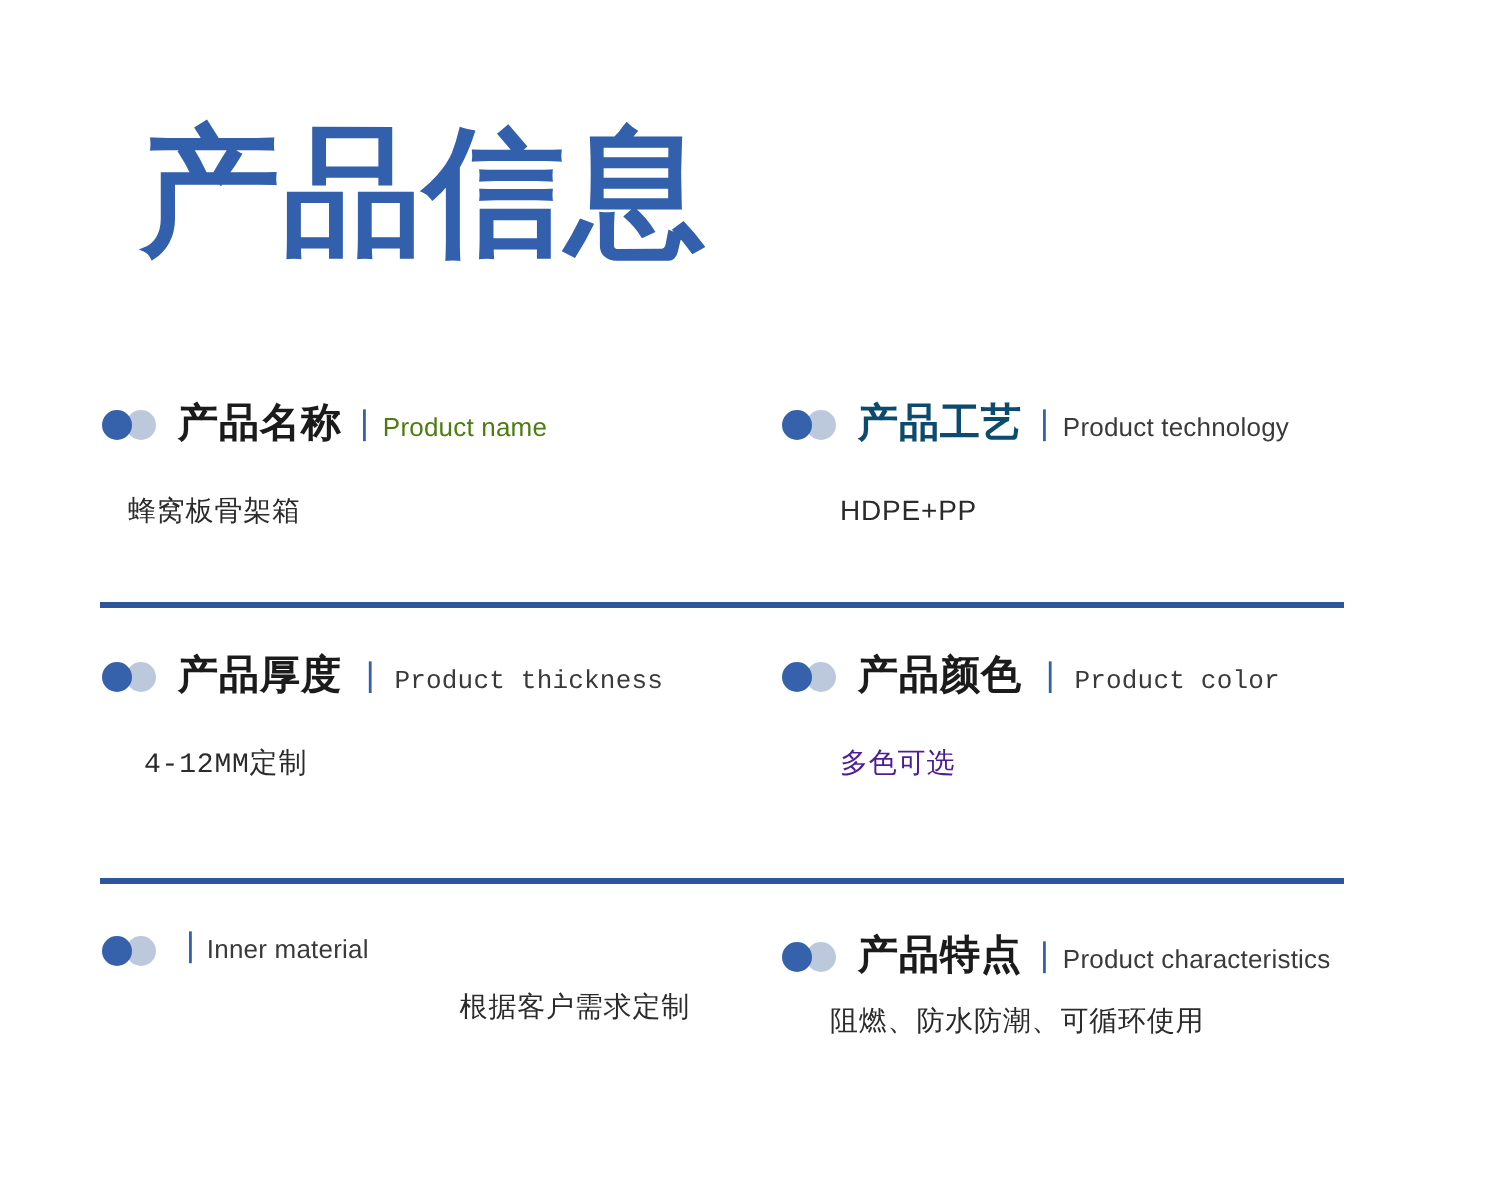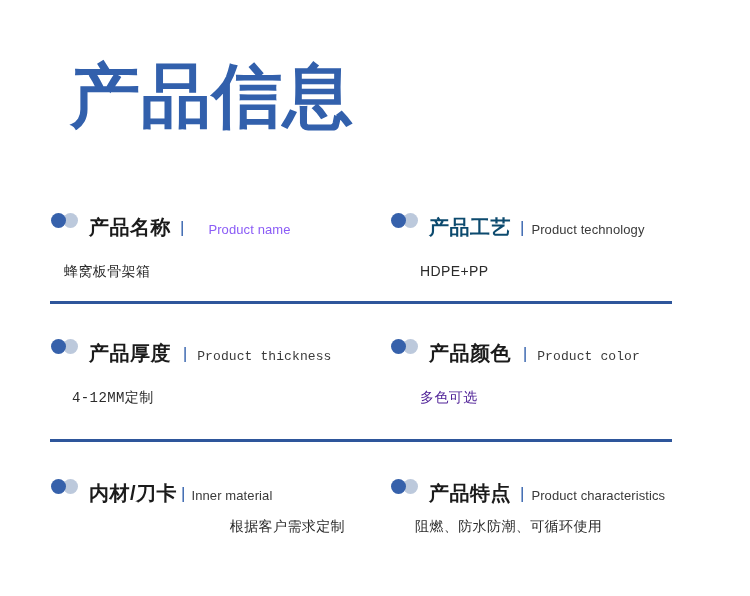--- a/index.html
+++ b/index.html
@@ -81,21 +81,20 @@
     border-radius: 50%;
   }
   .dot-icon .dot-back  { left: 13px; background: #bcc9dc; }
   .dot-icon .dot-front { left: 1px;  background: #3661ab; }
 
   .label-cn {
     font-size: 20px;
     font-weight: 700;
     color: #1b1b1b;
     letter-spacing: 0.5px;
-    margin-top: 16px;
   }
   .label-sep {
     font-size: 17px;
     color: #3260ac;
     font-weight: 400;
     margin: 0 7px 0 9px;
     transform: translateY(-1px);
     display: inline-block;
   }
   .row-2 .col-left .label-sep { margin: 0 6px 0 4px; }
@@ -141,21 +140,21 @@
 
   <div class="spec-row row-0">
     <div class="spec-cell col-left">
       <div class="label-line">
         <span class="dot-icon">
           <span class="dot-back" style="background: rgb(188, 201, 220);"></span>
             <span class="dot-front" style="background: rgb(54, 97, 171);"></span>
         </span>
         <span class="label-cn" style="color: rgb(27, 27, 27);">产品名称</span>
         <span class="label-sep" style="color: rgb(50, 96, 172);">|</span>
-        <span class="label-en" style="color: #8b5cf6; margin-left: 17px;">Product name</span>
+        <span class="label-en" style="color: #4d7c0f;">Product name</span>
       </div>
       <div class="value-line" style="color: rgb(43, 43, 43);">蜂窝板骨架箱</div>
     </div>
     <div class="spec-cell col-right">
       <div class="label-line">
         <span class="dot-icon">
           <span class="dot-back" style="background: rgb(188, 201, 220);"></span>
             <span class="dot-front" style="background: rgb(54, 97, 171);"></span>
         </span>
         <span class="label-cn" style="color: #0c4a6e;">产品工艺</span>
@@ -193,21 +192,20 @@
     </div>
   </div>
 
   <div class="spec-row row-2">
     <div class="spec-cell col-left">
       <div class="label-line">
         <span class="dot-icon">
           <span class="dot-back" style="background: rgb(188, 201, 220);"></span>
             <span class="dot-front" style="background: rgb(54, 97, 171);"></span>
         </span>
-        <span class="label-cn" style="color: rgb(27, 27, 27);">内材/刀卡</span>
         <span class="label-sep" style="color: rgb(50, 96, 172);">|</span>
         <span class="label-en" style="color: rgb(58, 58, 58);">Inner material</span>
       </div>
       <div class="value-line" style="color: rgb(43, 43, 43);">根据客户需求定制</div>
     </div>
     <div class="spec-cell col-right">
       <div class="label-line">
         <span class="dot-icon">
           <span class="dot-back" style="background: rgb(188, 201, 220);"></span>
             <span class="dot-front" style="background: rgb(54, 97, 171);"></span>

